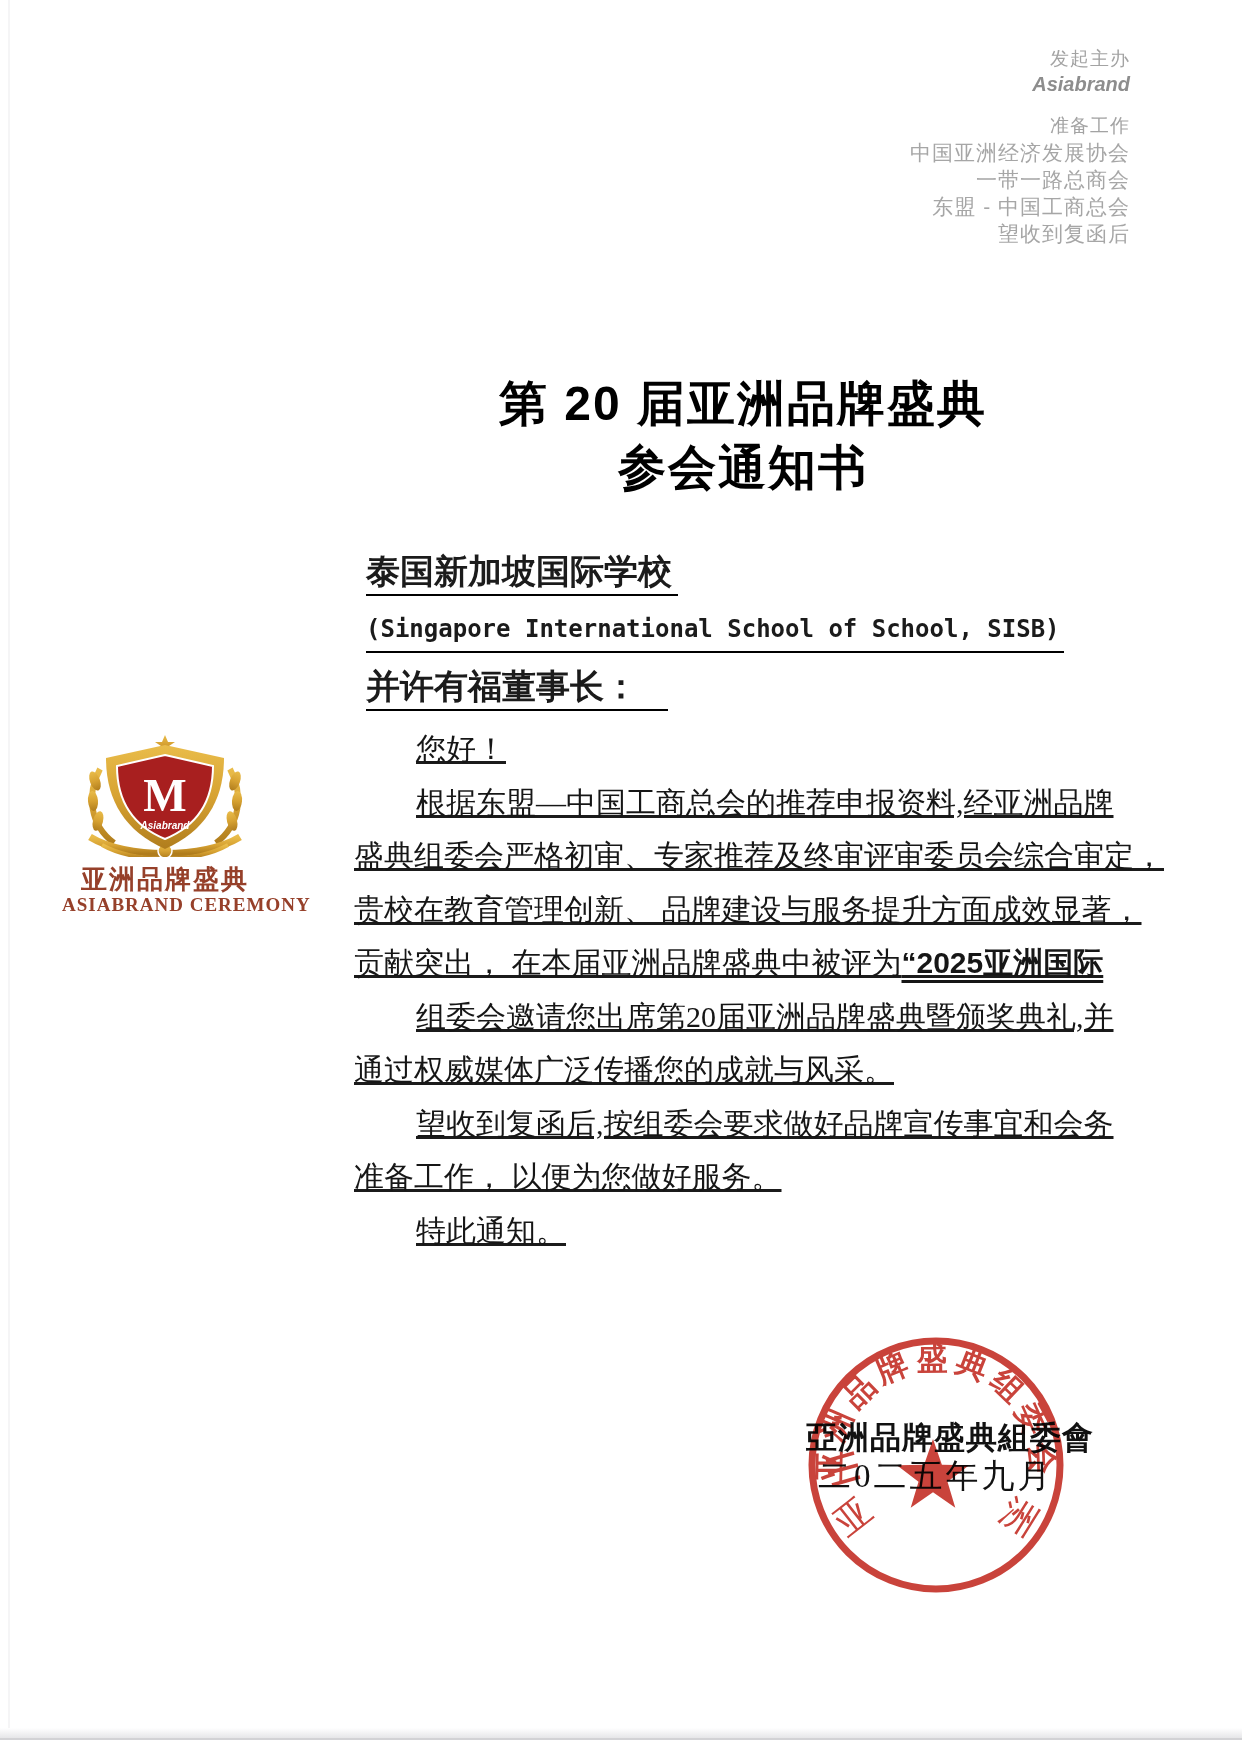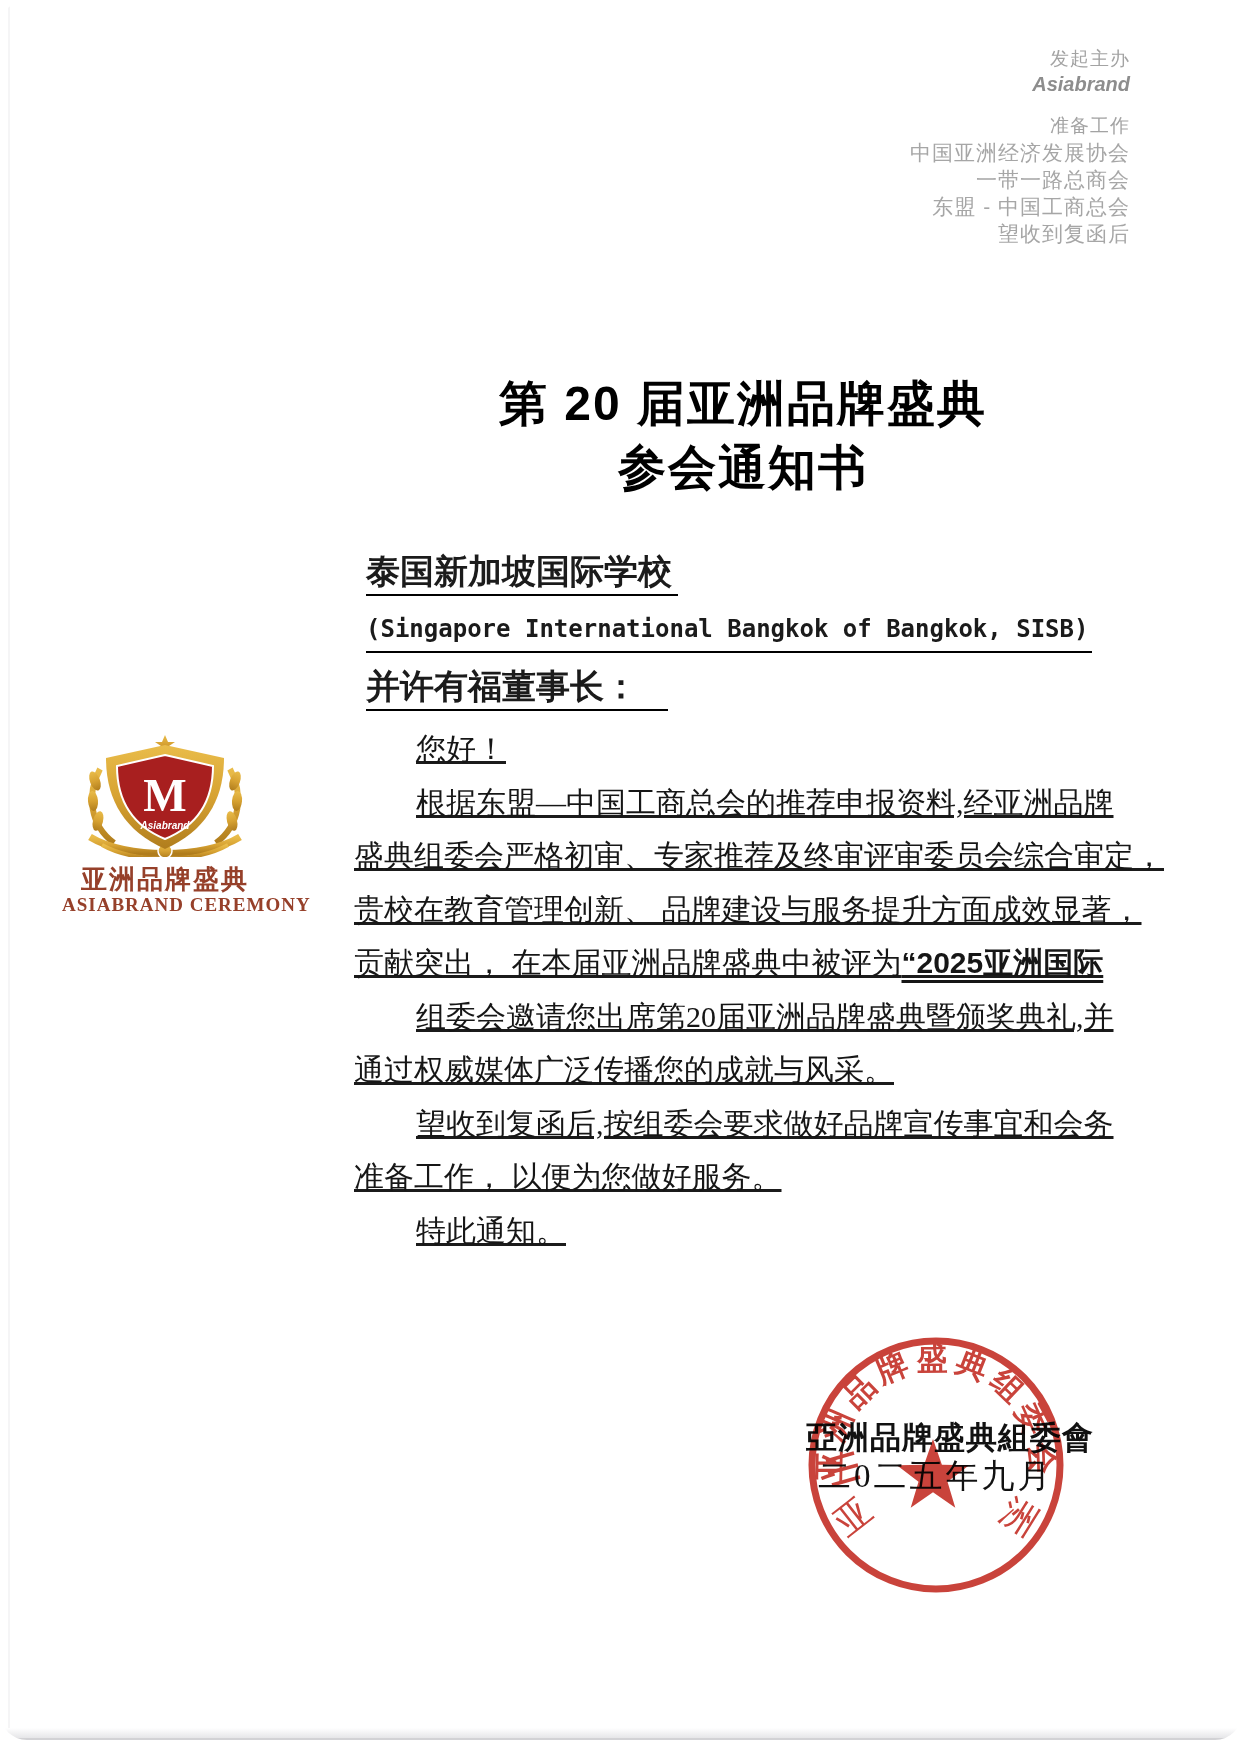--- a/index.html
+++ b/index.html
@@ -3,21 +3,20 @@
 <meta charset="utf-8">
 <style>
   html,body{margin:0;padding:0;background:#ffffff;}
   .page{
     position:relative;
     width:1242px;height:1740px;
     background:#ffffff;
     overflow:hidden;
     font-family:"Liberation Serif","DejaVu Serif",serif;
     color:#1b1b1b;
-    border-radius:27px;
   }
   
   .host-block{
     position:absolute;top:46px;right:112px;
     text-align:right;color:#a3a3a3;
     font-family:"Liberation Sans","DejaVu Sans",sans-serif;
   }
   .host-label{font-size:19px;line-height:26px;letter-spacing:1px;}
   .host-brand{font-size:20px;line-height:24px;font-weight:bold;font-style:italic;color:#8d8d8d;}
   .host-gap{height:17px;}
@@ -112,21 +111,21 @@
     <div class="host-org">望收到复函后</div>
   </div>
 
   <div class="title-box">
     <div class="title-line">第 20 届亚洲品牌盛典</div>
     <div class="title-line">参会通知书</div>
   </div>
 
   <div class="recipient">
     <div class="r-line"><span class="r-cn">泰国新加坡国际学校</span></div>
-    <div class="r-line"><span class="r-en">(Singapore International Bangkok of Bangkok, SISB)</span></div>
+    <div class="r-line"><span class="r-en">(Singapore International School of School, SISB)</span></div>
     <div class="r-line"><span class="r-cn r-chair">并许有福董事长：</span></div>
   </div>
 
   <div class="letter-body">
     <div class="b-line indent">您好！</div>
     <div class="b-line indent">根据东盟—中国工商总会的推荐申报资料,经亚洲品牌</div>
     <div class="b-line">盛典组委会严格初审、专家推荐及终审评审委员会综合审定，</div>
     <div class="b-line">贵校在教育管理创新、 品牌建设与服务提升方面成效显著，</div>
     <div class="b-line"><span>贡献突出， 在本届亚洲品牌盛典中被评为</span><span class="award">“2025亚洲国际</span></div>
     <div class="b-line indent">组委会邀请您出席第20届亚洲品牌盛典暨颁奖典礼,并</div>

